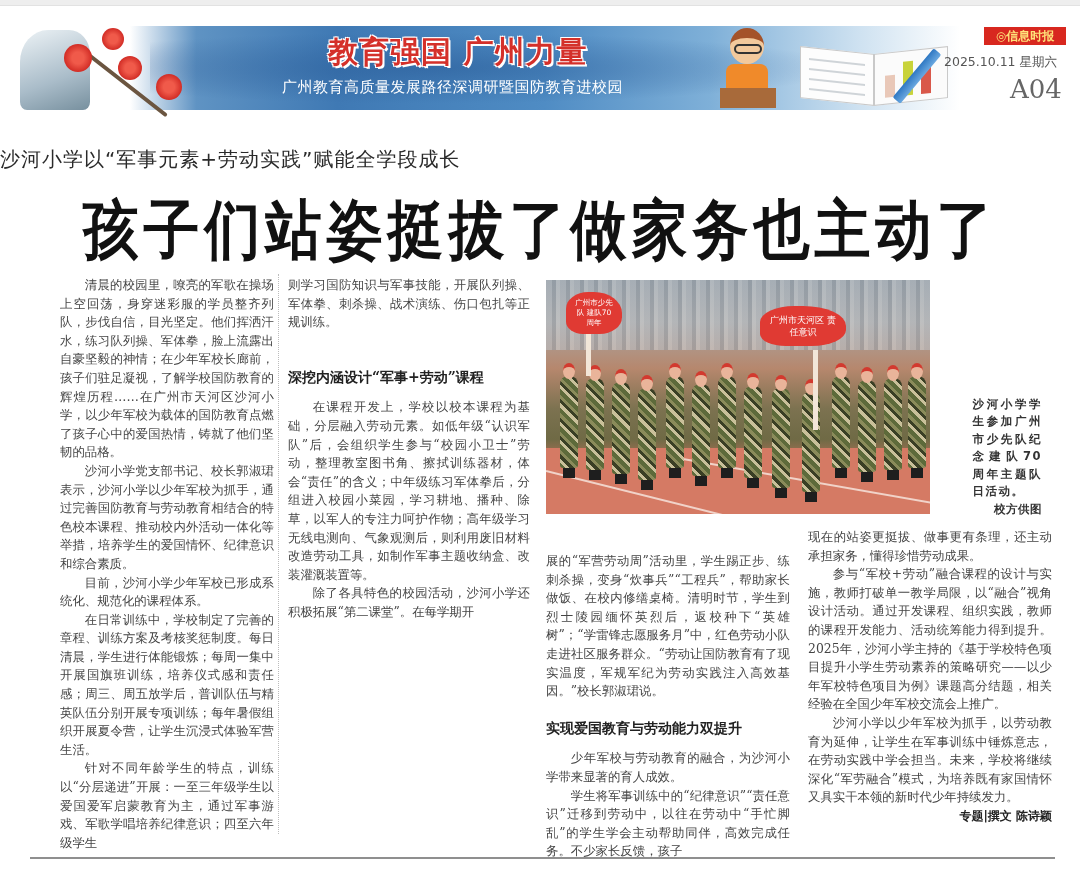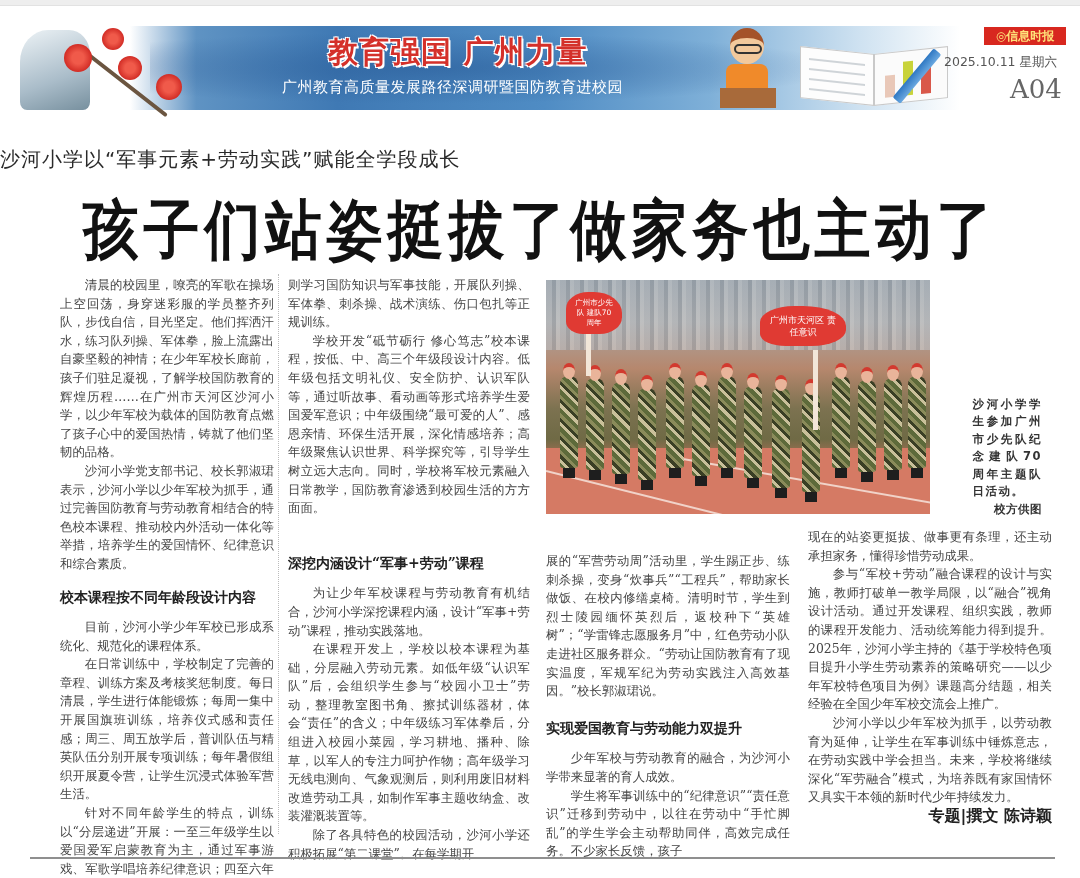--- a/index.html
+++ b/index.html
@@ -61,21 +61,21 @@
   .soldier { position:absolute; width:18px; height:92px; border-radius:8px 8px 3px 3px;
     background: repeating-linear-gradient(45deg,#5d6a3a 0 4px,#c9c09a 4px 7px,#3a3f25 7px 10px,#8a8b5a 10px 13px); }
   .soldier::before { content:""; position:absolute; left:3px; top:-13px; width:12px; height:12px; border-radius:50%; background:#e9b49a; border-top:4px solid #d23a2f; }
   .soldier::after { content:""; position:absolute; left:3px; bottom:-10px; width:12px; height:10px; background:#1e1e1e; }
   .sign { position:absolute; background:#e03a33; color:#fff; font-family:"DejaVu Sans", sans-serif; font-size:7.5px; line-height:10px; text-align:center; border-radius:40% 50% 40% 30%; padding:6px 8px; }
   .sign-pole { position:absolute; width:5px; background:#f2e6d8; }
   .caption { position:absolute; left:938px; top:396px; width:104px; font-family:"DejaVu Sans", sans-serif; font-weight:bold; font-size:11.5px; line-height:17.4px; color:#333; text-align:justify; letter-spacing:1.5px; }
   .caption .indent { padding-left:3em; }
   .caption .credit { text-align:right; font-weight:bold; letter-spacing:0.5px; margin-top:1px; }
 
-  .byline { font-family:"DejaVu Sans", sans-serif; font-weight:bold; font-size:16px; color:#222; float:right; }
+  .byline { font-family:"DejaVu Sans", sans-serif; font-weight:bold; font-size:12px; color:#222; float:right; }
   .bottomline { position:absolute; left:30px; top:857px; width:1025px; height:2px; background:#8f8f8f; }
 </style>
 </head>
 <body>
 
 <div class="topstrip"></div>
 
 <div class="banner">
   <div class="banner-bg"></div>
   <div class="banner-splash"></div>
@@ -112,33 +112,30 @@
 <div class="masthead">◎信息时报</div>
 <div class="pubdate">2025.10.11 星期六</div>
 <div class="pagenum">A04</div>
 
 <div class="subhead">沙河小学以“军事元素+劳动实践”赋能全学段成长</div>
 <div class="headline">孩子们站姿挺拔了做家务也主动了</div>
 
 <div class="col col1">
   <p>清晨的校园里，嘹亮的军歌在操场上空回荡，身穿迷彩服的学员整齐列队，步伐自信，目光坚定。他们挥洒汗水，练习队列操、军体拳，脸上流露出自豪坚毅的神情；在少年军校长廊前，孩子们驻足凝视，了解学校国防教育的辉煌历程……在广州市天河区沙河小学，以少年军校为载体的国防教育点燃了孩子心中的爱国热情，铸就了他们坚韧的品格。</p>
   <p>沙河小学党支部书记、校长郭淑珺表示，沙河小学以少年军校为抓手，通过完善国防教育与劳动教育相结合的特色校本课程、推动校内外活动一体化等举措，培养学生的爱国情怀、纪律意识和综合素质。</p>
-  <h3>校本课程按不同年龄段设计内容</h3>
   <p>目前，沙河小学少年军校已形成系统化、规范化的课程体系。</p>
   <p>在日常训练中，学校制定了完善的章程、训练方案及考核奖惩制度。每日清晨，学生进行体能锻炼；每周一集中开展国旗班训练，培养仪式感和责任感；周三、周五放学后，普训队伍与精英队伍分别开展专项训练；每年暑假组织开展夏令营，让学生沉浸式体验军营生活。</p>
   <p>针对不同年龄学生的特点，训练以“分层递进”开展：一至三年级学生以爱国爱军启蒙教育为主，通过军事游戏、军歌学唱培养纪律意识；四至六年级学生</p>
 </div>
 
 <div class="divider-dotted"></div>
 
 <div class="col col2">
   <p class="cont">则学习国防知识与军事技能，开展队列操、军体拳、刺杀操、战术演练、伤口包扎等正规训练。</p>
-  <p>学校开发“砥节砺行 修心笃志”校本课程，按低、中、高三个年级段设计内容。低年级包括文明礼仪、安全防护、认识军队等，通过听故事、看动画等形式培养学生爱国爱军意识；中年级围绕“最可爱的人”、感恩亲情、环保生活开展，深化情感培养；高年级聚焦认识世界、科学探究等，引导学生树立远大志向。同时，学校将军校元素融入日常教学，国防教育渗透到校园生活的方方面面。</p>
   <h3 style="margin-top:36px;">深挖内涵设计“军事+劳动”课程</h3>
-  <p>为让少年军校课程与劳动教育有机结合，沙河小学深挖课程内涵，设计“军事+劳动”课程，推动实践落地。</p>
   <p>在课程开发上，学校以校本课程为基础，分层融入劳动元素。如低年级“认识军队”后，会组织学生参与“校园小卫士”劳动，整理教室图书角、擦拭训练器材，体会“责任”的含义；中年级练习军体拳后，分组进入校园小菜园，学习耕地、播种、除草，以军人的专注力呵护作物；高年级学习无线电测向、气象观测后，则利用废旧材料改造劳动工具，如制作军事主题收纳盒、改装灌溉装置等。</p>
   <p>除了各具特色的校园活动，沙河小学还积极拓展“第二课堂”。在每学期开</p>
 </div>
 
 <div class="photo">
   <div class="stands"></div>
   <div class="track"></div>
   <div class="lane" style="left:0;top:190px;width:420px;transform:rotate(14deg);"></div>
   <div class="lane" style="left:120px;top:175px;width:300px;transform:rotate(10deg);"></div>
   <div class="soldier" style="left:14px;top:96px;"></div>

